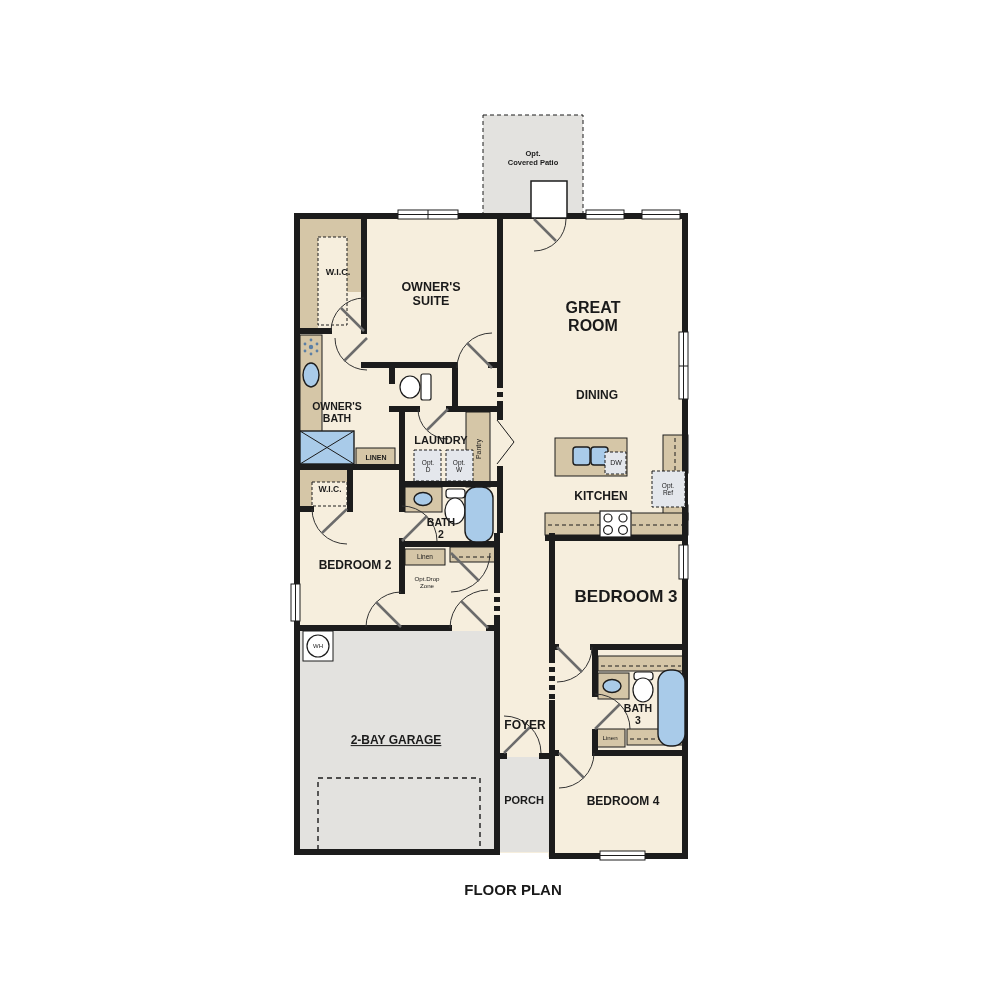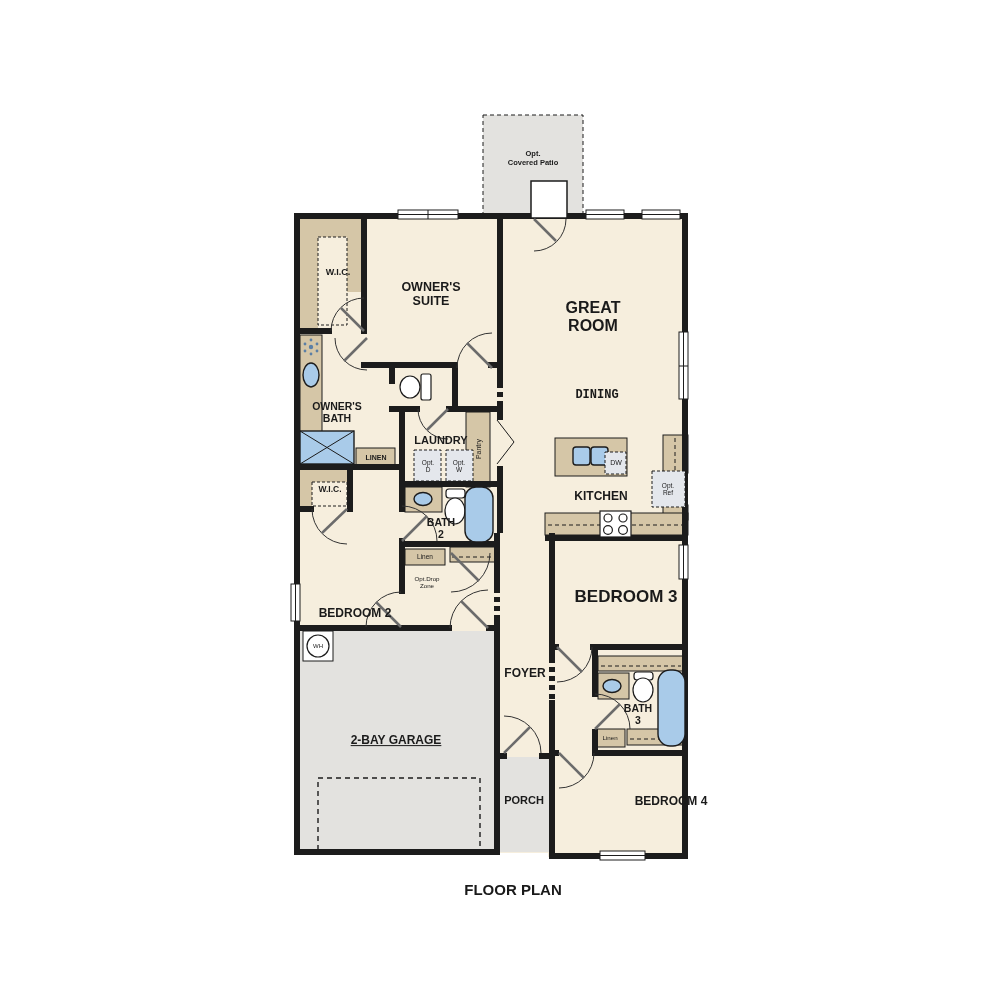--- a/index.html
+++ b/index.html
@@ -289,44 +289,44 @@
   </g>
 </svg>
 
 <div class="lbl" style="left:533px;top:159px;font-size:7.5px;">Opt.
 Covered Patio</div>
 <div class="lbl" style="left:338px;top:272px;font-size:9px;">W.I.C.</div>
 <div class="lbl" style="left:431px;top:294px;font-size:12.5px;">OWNER'S
 SUITE</div>
 <div class="lbl" style="left:593px;top:317px;font-size:16px;">GREAT
 ROOM</div>
-<div class="lbl" style="left:597px;top:396px;font-size:12px;font-family:Liberation Mono, monospace;">DINING</div>
+<div class="lbl" style="left:597px;top:396px;font-size:12px;">DINING</div>
 <div class="lbl" style="left:337px;top:412px;font-size:10.5px;">OWNER'S
 BATH</div>
 <div class="lbl" style="left:441px;top:440px;font-size:11px;">LAUNDRY</div>
 <div class="lbl rot" style="left:479px;top:449px;font-size:7px;font-weight:normal;">Pantry</div>
 <div class="lbl" style="left:376px;top:458px;font-size:7px;">LINEN</div>
 <div class="lbl" style="left:428px;top:466px;font-size:6.5px;font-weight:normal;">Opt.
 D</div>
 <div class="lbl" style="left:459px;top:466px;font-size:6.5px;font-weight:normal;">Opt.
 W</div>
 <div class="lbl" style="left:330px;top:490px;font-size:8.5px;">W.I.C.</div>
 <div class="lbl" style="left:441px;top:528px;font-size:10.5px;">BATH
 2</div>
 <div class="lbl" style="left:601px;top:497px;font-size:12px;">KITCHEN</div>
 <div class="lbl" style="left:616px;top:463px;font-size:7px;font-weight:normal;">DW</div>
 <div class="lbl" style="left:668px;top:489px;font-size:6.5px;font-weight:normal;">Opt.
 Ref</div>
-<div class="lbl" style="left:355px;top:566px;font-size:12px;margin-top:48px;">BEDROOM 2</div>
+<div class="lbl" style="left:355px;top:566px;font-size:12px;">BEDROOM 2</div>
 <div class="lbl" style="left:425px;top:557px;font-size:6.5px;font-weight:normal;">Linen</div>
 <div class="lbl" style="left:427px;top:582px;font-size:6.2px;font-weight:normal;">Opt.Drop
 Zone</div>
 <div class="lbl" style="left:396px;top:741px;font-size:12px;text-decoration:underline;">2-BAY GARAGE</div>
 <div class="lbl" style="left:318px;top:646px;font-size:6px;font-weight:normal;">WH</div>
-<div class="lbl" style="left:525px;top:674px;font-size:12px;">FOYER</div>
+<div class="lbl" style="left:525px;top:726px;font-size:12px;">FOYER</div>
 <div class="lbl" style="left:626px;top:597px;font-size:17px;">BEDROOM 3</div>
 <div class="lbl" style="left:638px;top:714px;font-size:10.5px;">BATH
 3</div>
 <div class="lbl" style="left:610px;top:738px;font-size:6.2px;font-weight:normal;">Linen</div>
-<div class="lbl" style="left:623px;top:802px;font-size:12px;margin-left:48px;">BEDROOM 4</div>
+<div class="lbl" style="left:623px;top:802px;font-size:12px;">BEDROOM 4</div>
 <div class="lbl" style="left:524px;top:800px;font-size:11px;">PORCH</div>
 <div class="lbl" style="left:513px;top:890px;font-size:15px;">FLOOR PLAN</div>
 </div>
 
 </body></html>

